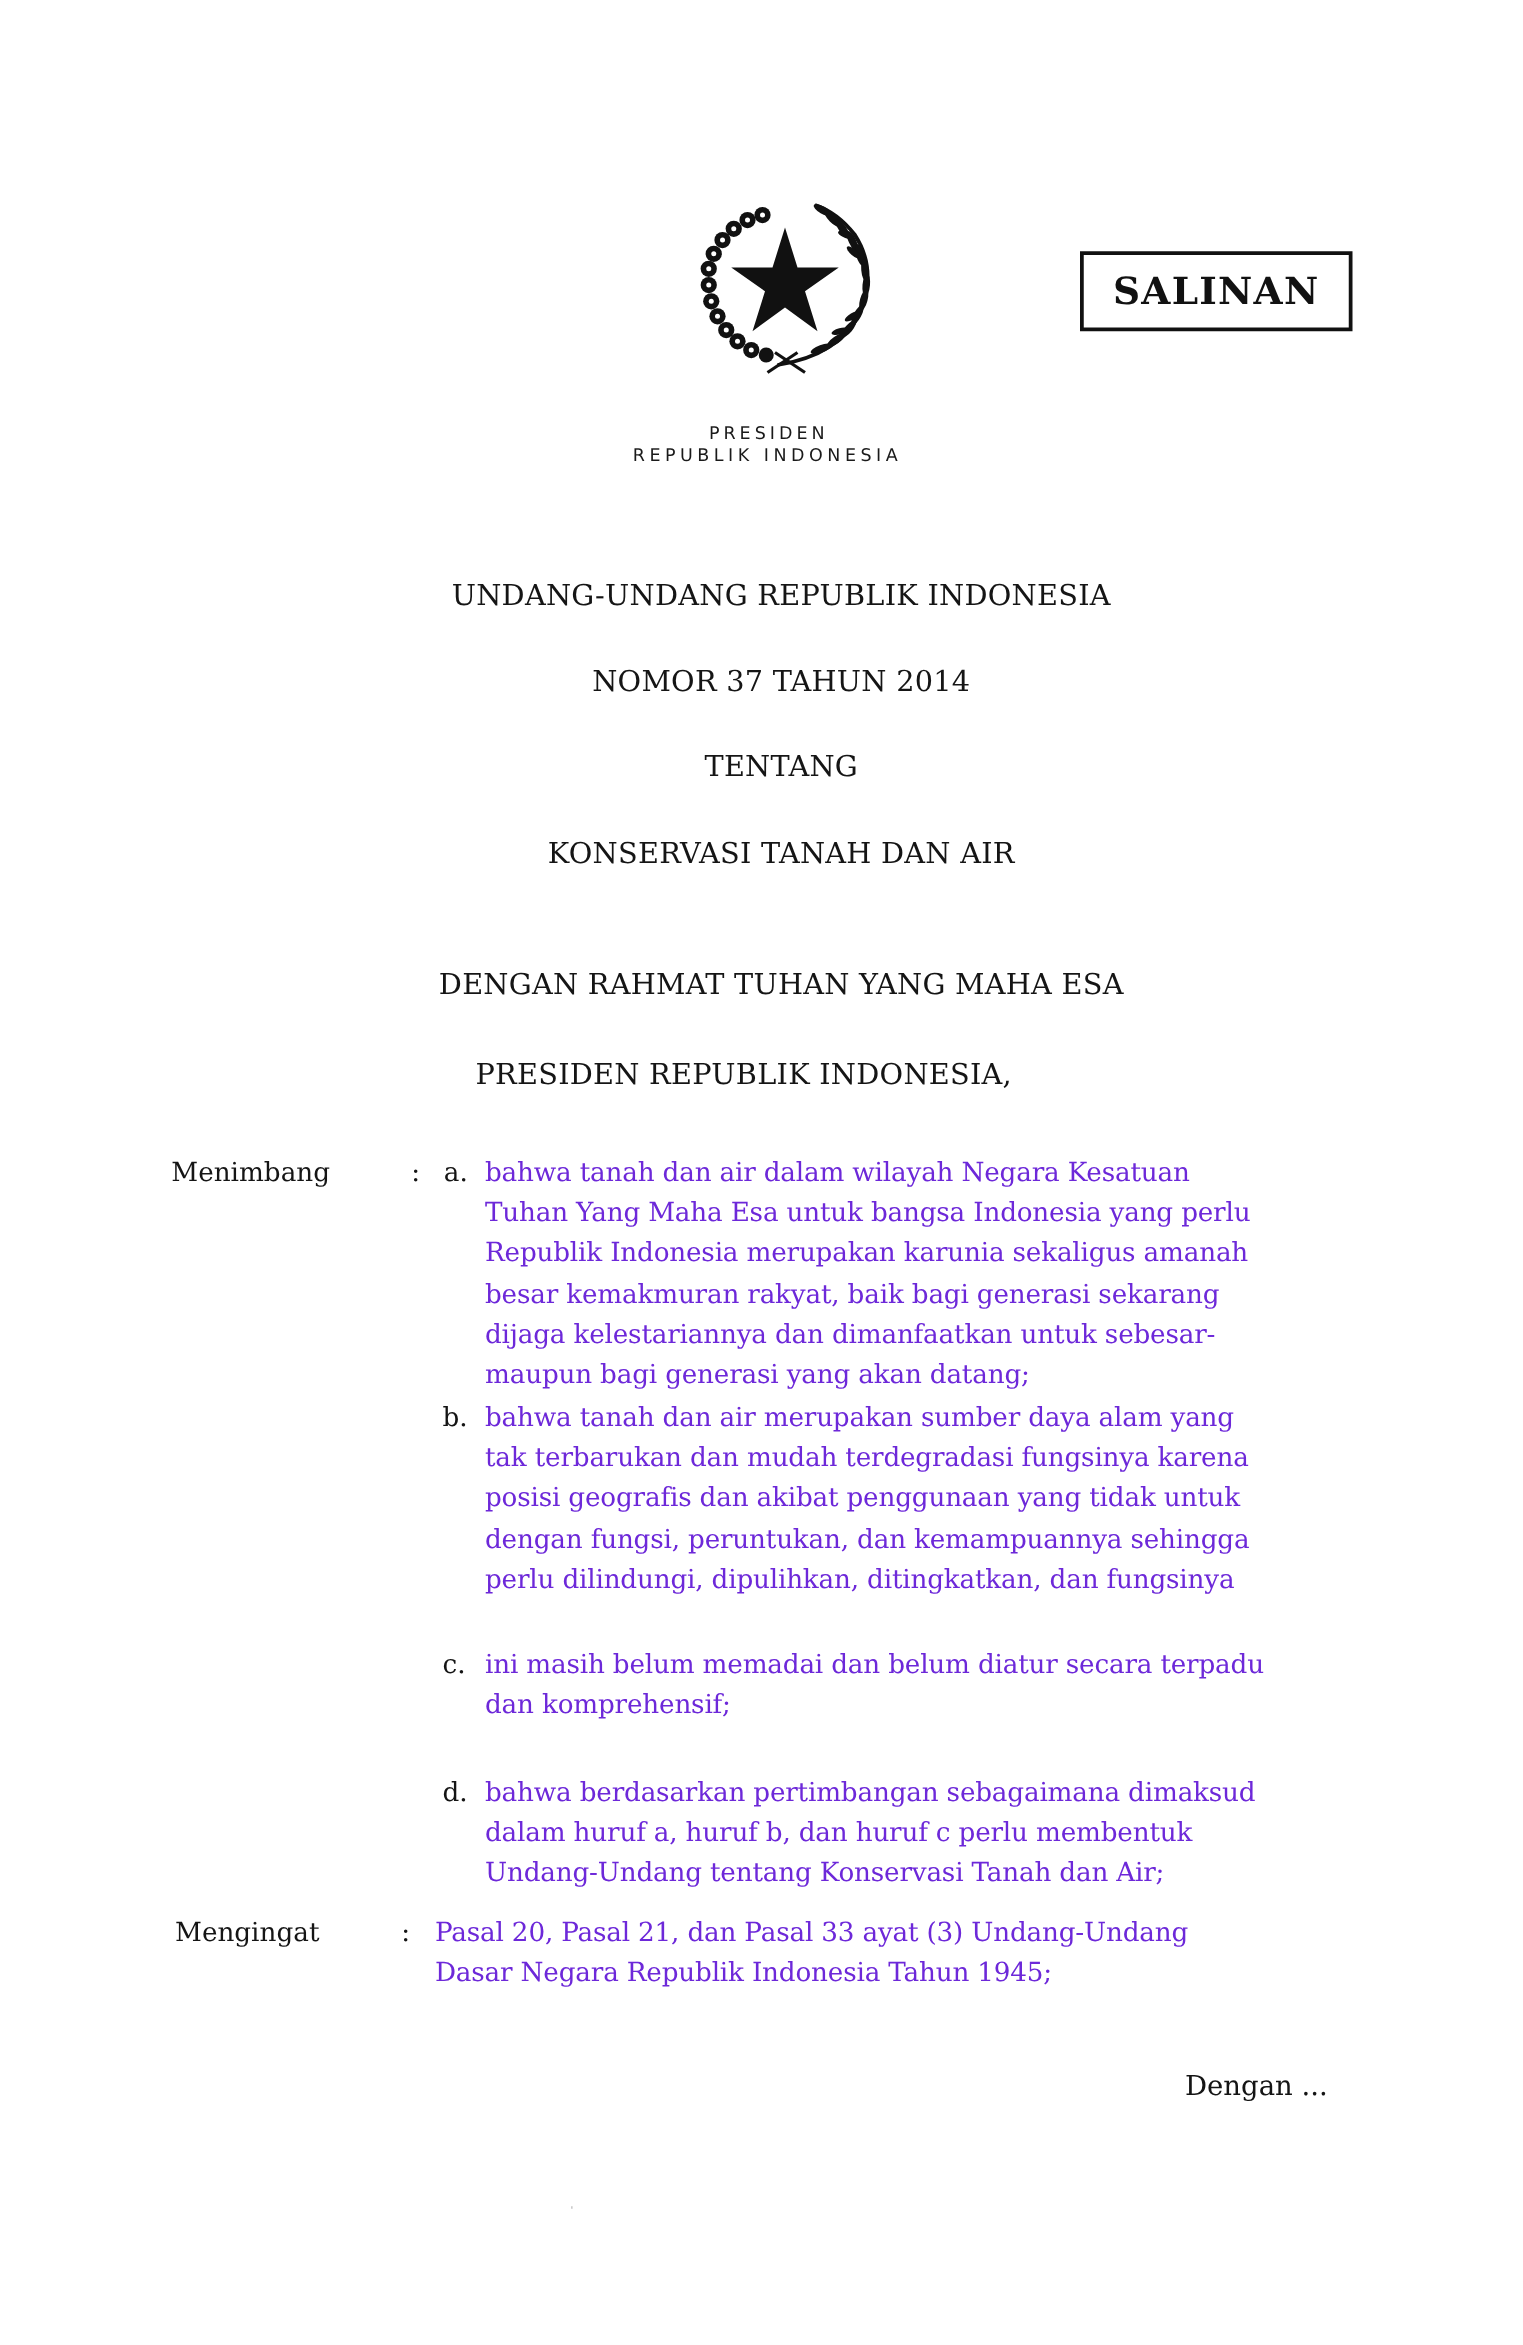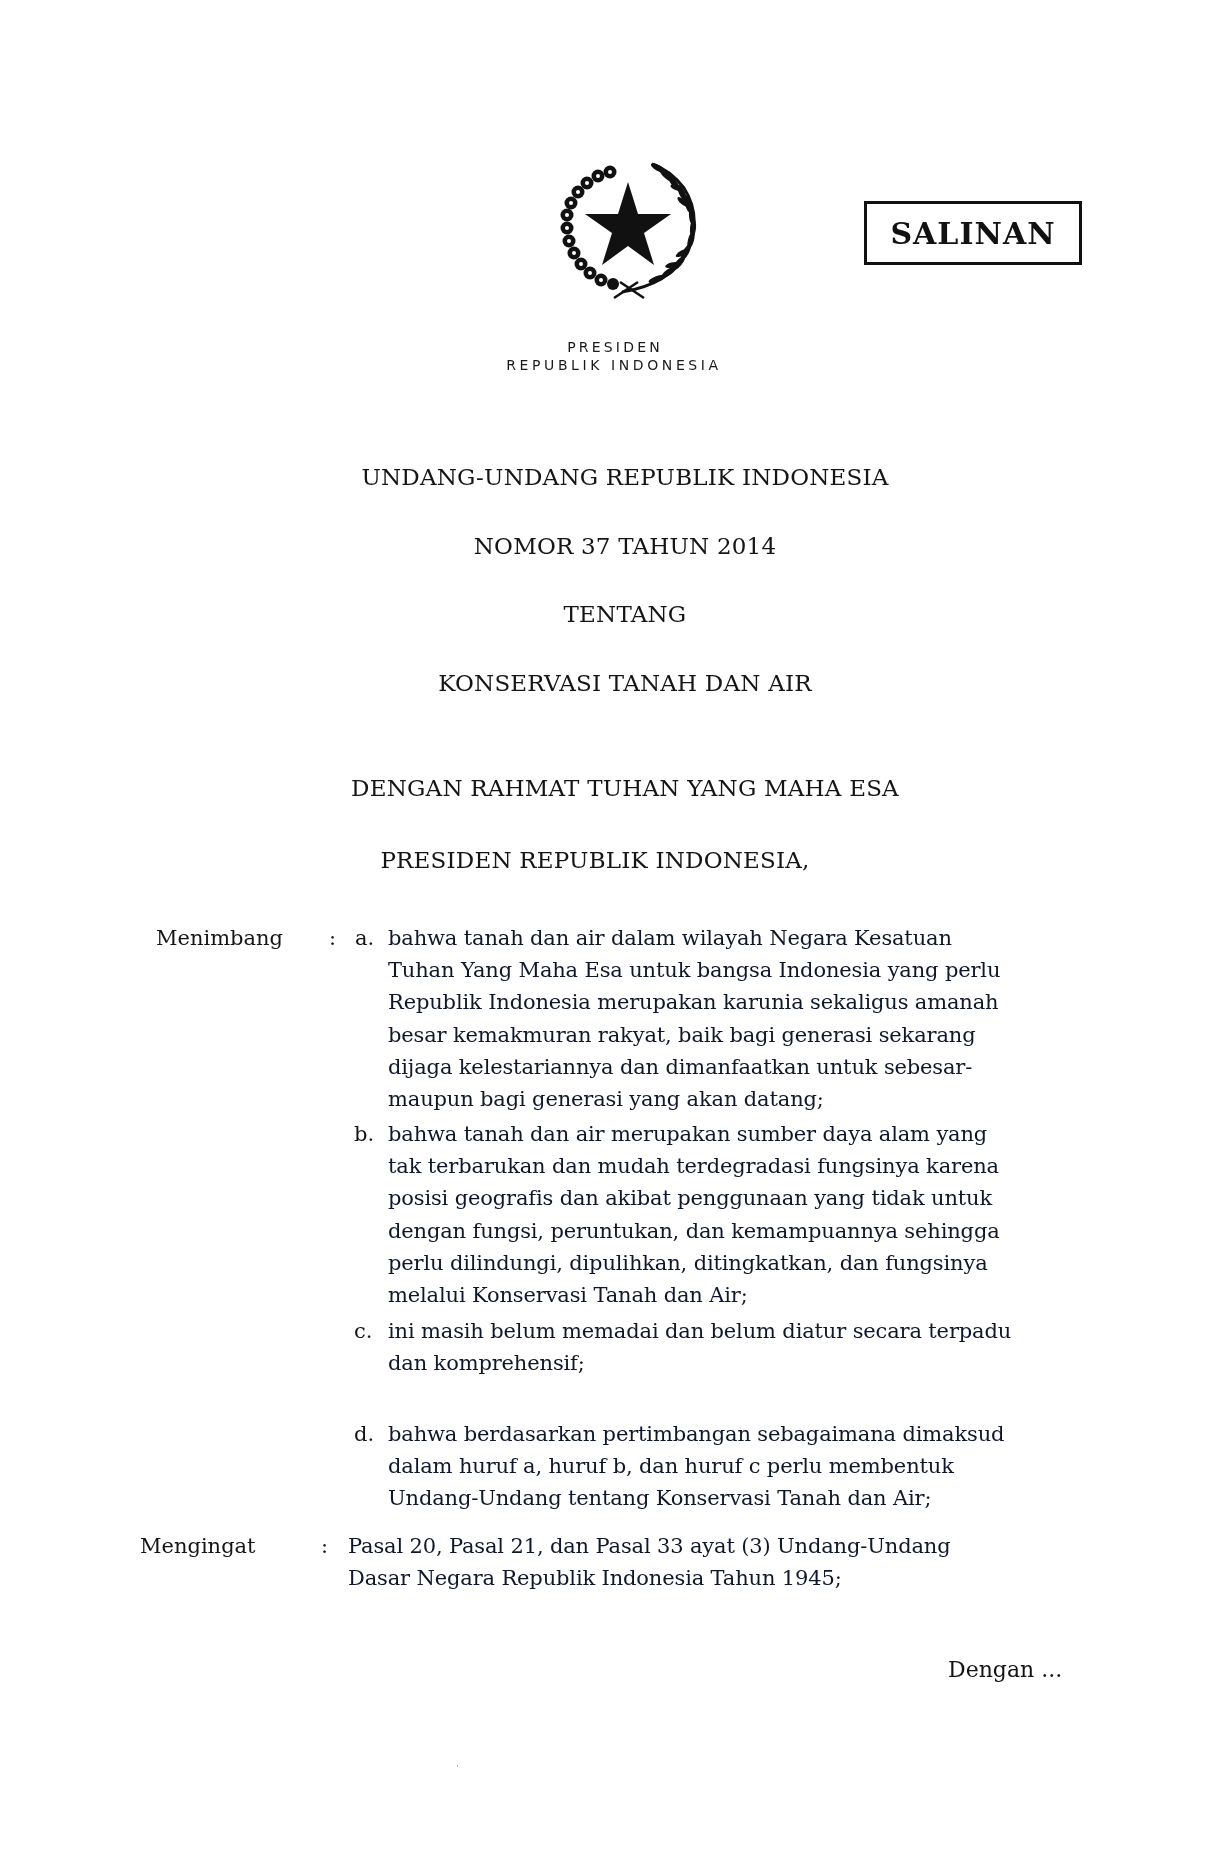--- a/index.html
+++ b/index.html
@@ -20,21 +20,21 @@
   .hdr.l1 { top:339px; left:6px; }
   .hdr.l2 { top:357px; left:5px; letter-spacing:3.6px; }
 
   .title { position:absolute; left:0; width:1250px; text-align:center;
            font-size:23px; line-height:30px; color:#151515; letter-spacing:0.2px; }
 
   .label { position:absolute; font-size:21px; line-height:32px; color:#151515; }
   .colon { position:absolute; font-size:21px; line-height:32px; }
   .marker { position:absolute; font-size:21px; line-height:32px; }
   .para { position:absolute; left:388px; width:702px; font-size:21px; line-height:32.2px;
-          text-align:justify; text-align-last:left; color:#0f172a; letter-spacing:-0.15px; }
+          text-align:justify; text-align-last:left; color:#6d28d9; letter-spacing:-0.15px; }
   .para.wide { left:348px; width:742px; }
   .footer { position:absolute; left:948px; top:1654px; font-size:22px; line-height:32px; }
   .speck { position:absolute; left:457px; top:1765px; width:1px; height:2px; background:#bbb; }
 </style>
 </head>
 <body>
 
 <div class="page">
 
   <svg class="emblem" viewBox="0 0 152 146">
@@ -101,41 +101,40 @@
   <div class="hdr l2">REPUBLIK INDONESIA</div>
 
   <div class="title" style="top:462px;">UNDANG-UNDANG REPUBLIK INDONESIA</div>
   <div class="title" style="top:531px;">NOMOR 37 TAHUN 2014</div>
   <div class="title" style="top:599px;">TENTANG</div>
   <div class="title" style="top:668px;">KONSERVASI TANAH DAN AIR</div>
 
   <div class="title" style="top:773px;">DENGAN RAHMAT TUHAN YANG MAHA ESA</div>
   <div class="title" style="top:845px; width:1190px;">PRESIDEN REPUBLIK INDONESIA,</div>
 
-  <div class="label" style="left:156px; top:922px;">Menimbang</div>
+  <div class="label" style="left:137px; top:922px;">Menimbang</div>
   <div class="colon" style="left:329px; top:922px;">:</div>
 
   <div class="marker" style="left:355px; top:922px;">a.</div>
   <div class="para" style="top:922px;">
     <div>bahwa tanah dan air dalam wilayah Negara Kesatuan</div>
     <div>Tuhan Yang Maha Esa untuk bangsa Indonesia yang perlu</div>
     <div>Republik Indonesia merupakan karunia sekaligus amanah</div>
     <div>besar kemakmuran rakyat, baik bagi generasi sekarang</div>
     <div>dijaga kelestariannya dan dimanfaatkan untuk sebesar-</div>
     <div>maupun bagi generasi yang akan datang;</div>
   </div>
 
   <div class="marker" style="left:354px; top:1118px;">b.</div>
   <div class="para" style="top:1118px;">
     <div>bahwa tanah dan air merupakan sumber daya alam yang</div>
     <div>tak terbarukan dan mudah terdegradasi fungsinya karena</div>
     <div>posisi geografis dan akibat penggunaan yang tidak untuk</div>
     <div>dengan fungsi, peruntukan, dan kemampuannya sehingga</div>
     <div>perlu dilindungi, dipulihkan, ditingkatkan, dan fungsinya</div>
-    <div>melalui Konservasi Tanah dan Air;</div>
   </div>
 
   <div class="marker" style="left:354px; top:1315px;">c.</div>
   <div class="para" style="top:1315px;">
     <div>ini masih belum memadai dan belum diatur secara terpadu</div>
     <div>dan komprehensif;</div>
   </div>
 
   <div class="marker" style="left:354px; top:1418px;">d.</div>
   <div class="para" style="top:1418px;">

